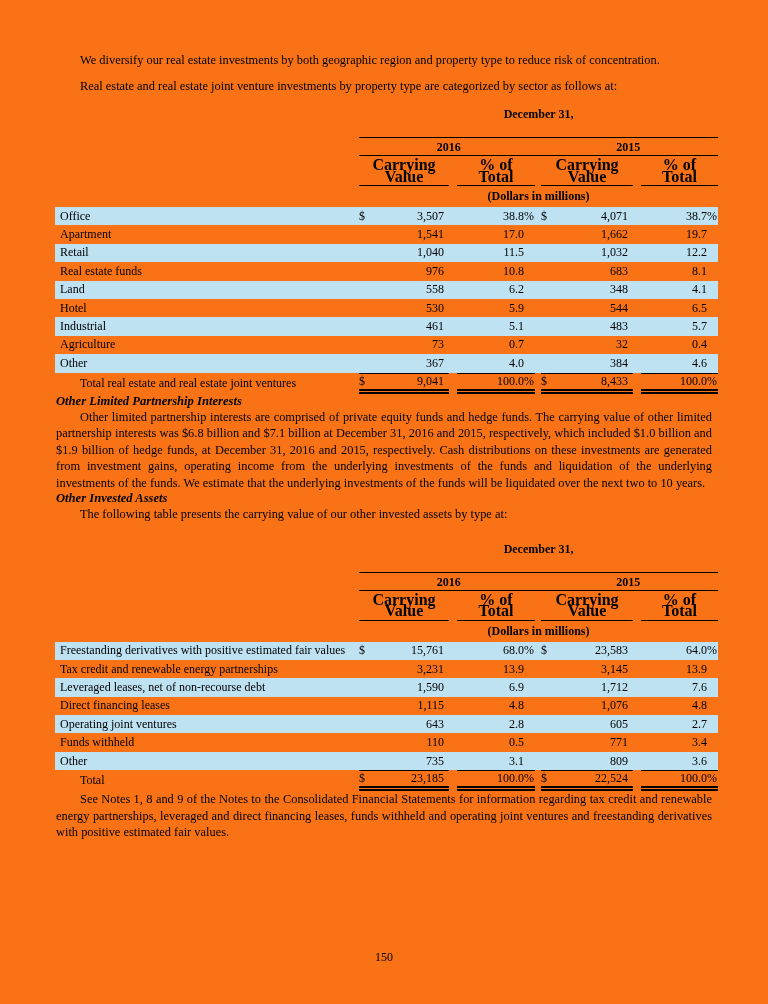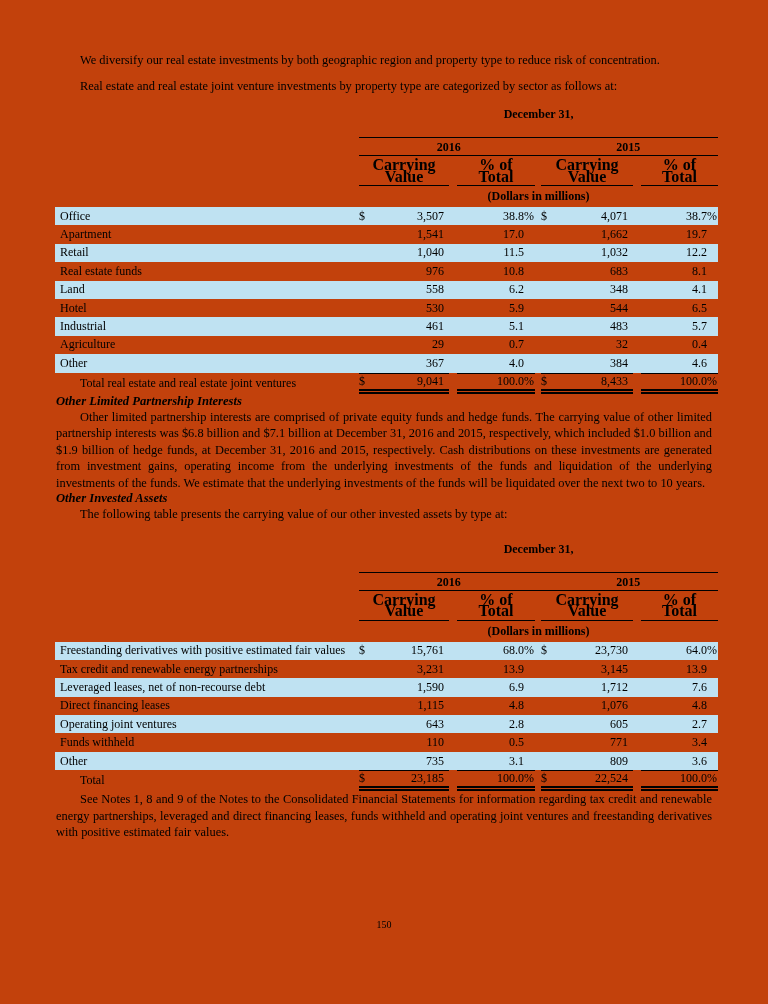--- a/index.html
+++ b/index.html
@@ -1,17 +1,17 @@
 <!DOCTYPE html>
 <html style="--stripe: #bfe2f2;"><head>
 <meta charset="utf-8">
 <style>
   html,body { margin:0; padding:0; background:#ffffff; }
   .page {
-    position:relative; width:768px; height:1004px; background:#c2410c;
+    position:relative; width:768px; height:1004px; background:#f97316;
     font-family:"Liberation Serif", serif; color:#000;
     overflow:hidden;
   }
   .content { padding-top:52px; }
   p.body {
     margin:0 56px; font-size:12.4px; line-height:16.5px;
     text-align:justify; text-indent:24px;
   }
   p.first { margin-bottom:9px; text-align:left; }
   p.lead { margin-bottom:14px; text-align:left; }
@@ -55,22 +55,22 @@
   }
   .mt-table1 { margin-top:7px; }
   .mt-table2 { margin-top:20px; }
   .mt-olpi { margin-top:12px; }
   .mt-olpi-para { margin-top:5px; }
   .mt-oia { margin-top:9px; }
   .mt-oia-para { margin-top:7px; }
   .mt-lev { margin-top:10px; }
   .mt-notes { margin-top:12px; }
   .page-number {
-    position:absolute; left:0; right:0; top:919px; text-align:center;
-    font-size:10px;
+    position:absolute; left:0; right:0; top:950px; text-align:center;
+    font-size:12px;
   }
 </style>
 </head>
 <body>
 
 <div class="page">
   <div class="content">
     <p class="body first">We diversify our real estate investments by both geographic region and property type to reduce risk of concentration.</p>
     <p class="body lead">Real estate and real estate joint venture investments by property type are categorized by sector as follows at:</p>
 
@@ -234,21 +234,21 @@
             <div class="cell num c4">
               <span class="val">5.7</span>
               <span class="sfx"></span>
             </div>
           </div>
 
           <div class="trow">
             <div class="cell label">Agriculture</div>
             <div class="cell num c1">
               <span class="cur"></span>
-              <span class="val">29</span>
+              <span class="val">73</span>
             </div>
             <div class="cell num c2">
               <span class="val">0.7</span>
               <span class="sfx"></span>
             </div>
             <div class="cell num c3">
               <span class="cur"></span>
               <span class="val">32</span>
             </div>
             <div class="cell num c4">
@@ -332,21 +332,21 @@
             <div class="cell num c1">
               <span class="cur">$</span>
               <span class="val">15,761</span>
             </div>
             <div class="cell num c2">
               <span class="val">68.0</span>
               <span class="sfx">%</span>
             </div>
             <div class="cell num c3">
               <span class="cur">$</span>
-              <span class="val">23,730</span>
+              <span class="val">23,583</span>
             </div>
             <div class="cell num c4">
               <span class="val">64.0</span>
               <span class="sfx">%</span>
             </div>
           </div>
 
           <div class="trow">
             <div class="cell label">Tax credit and renewable energy partnerships</div>
             <div class="cell num c1">

